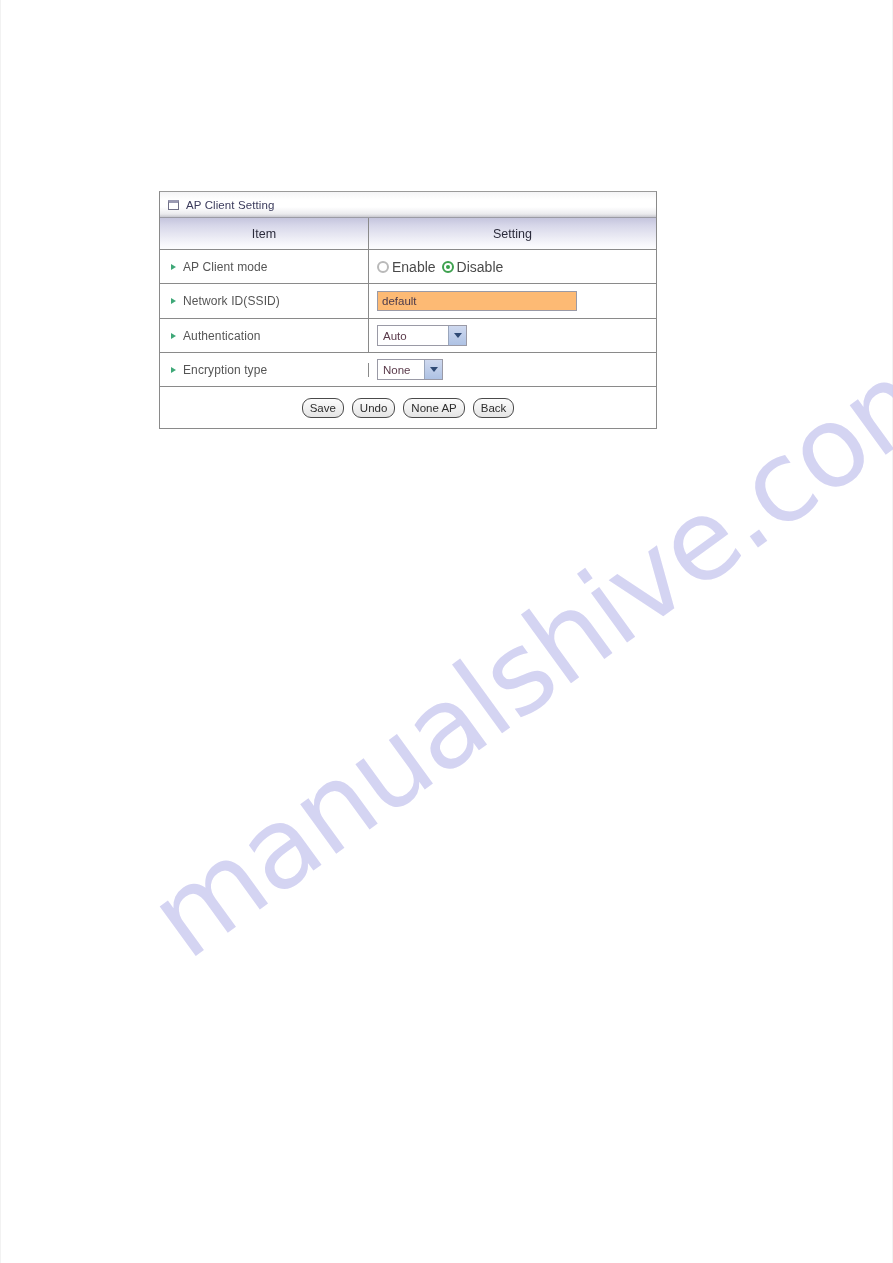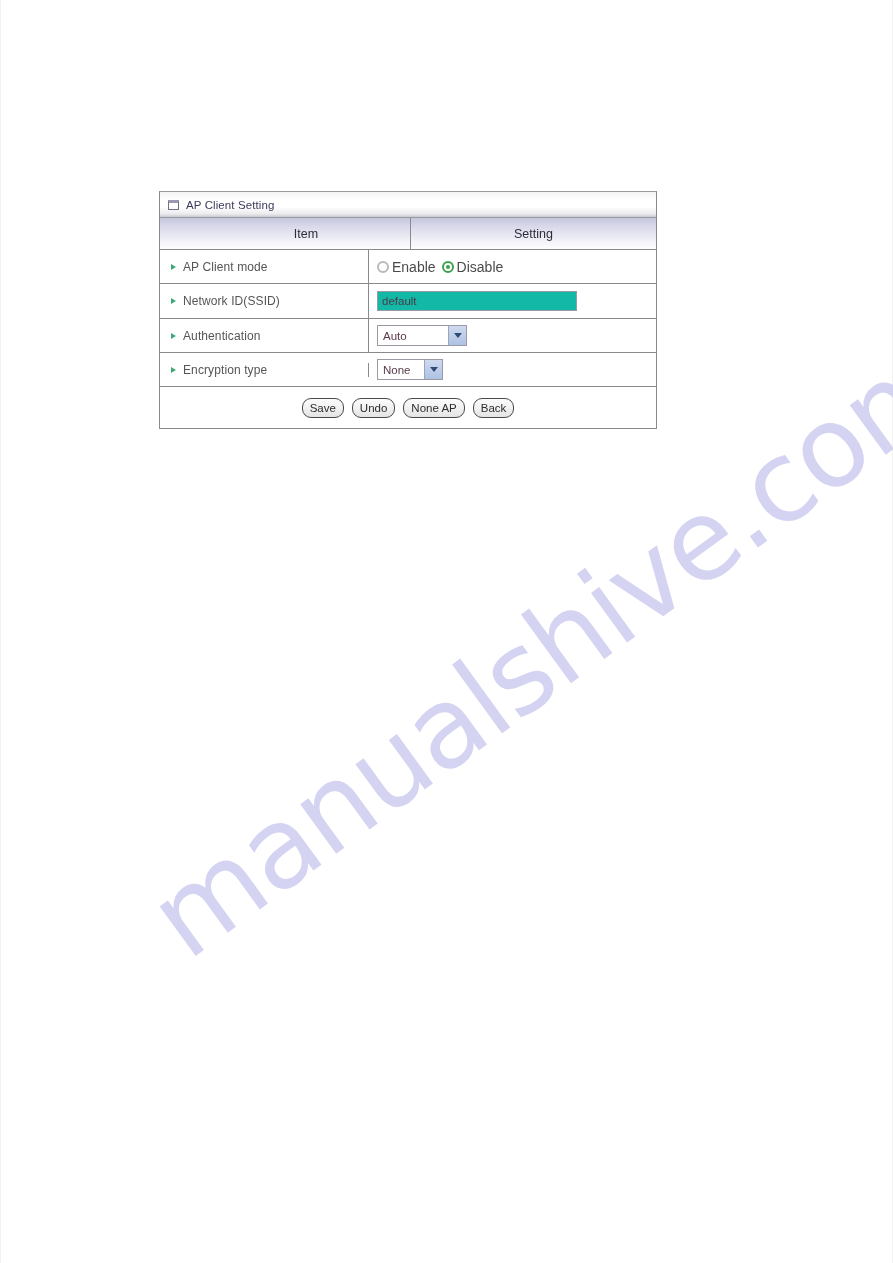--- a/index.html
+++ b/index.html
@@ -113,21 +113,20 @@
   .panel-head-row {
     display: flex;
     height: 31px;
     background: linear-gradient(to bottom,
         #c5c5dd 0%,
         #d8d8ea 26%,
         #e9e9f3 58%,
         #f7f7fb 84%,
         #fdfdfe 100%);
     border-bottom: 1px solid #8a8a8a;
-    padding-left: 42px;
   }
   .panel-head-row .cell-item {
     width: 209px;
     flex: 0 0 209px;
     border-right: 1px solid #8a8a8a;
     display: flex;
     align-items: center;
     justify-content: center;
     box-sizing: border-box;
   }
@@ -221,21 +220,21 @@
     font-size: 14px;
     color: #4a4a4a;
   }
 
   
   .text-input {
     width: 200px;
     height: 20px;
     box-sizing: border-box;
     border: 1px solid #9a9aa6;
-    background: #14b8a6;
+    background: #fdba74;
     font-family: "Liberation Sans", sans-serif;
     font-size: 11.5px;
     color: #4b3a4b;
     padding: 0 4px;
     outline: none;
     line-height: 18px;
   }
 
   
   .select-box {

